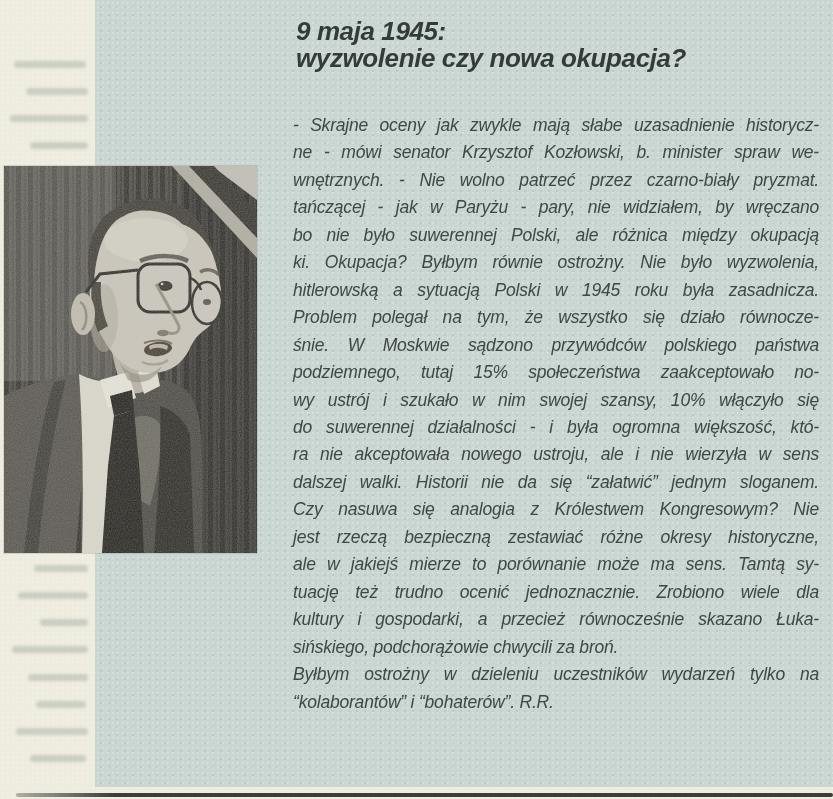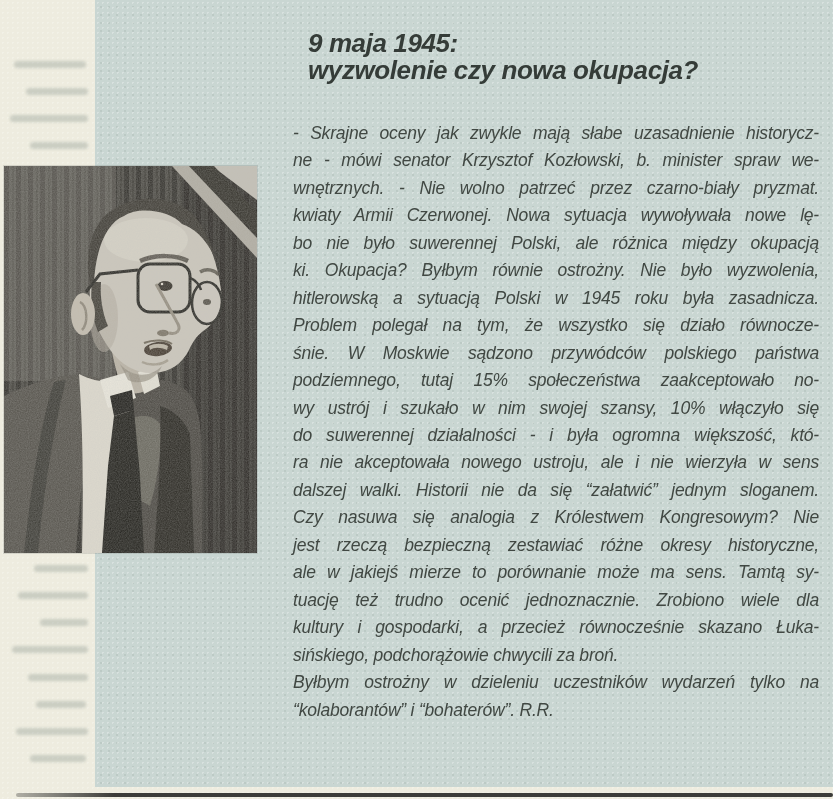--- a/index.html
+++ b/index.html
@@ -5,25 +5,25 @@
   html,body{margin:0;padding:0;}
   body{width:833px;height:799px;overflow:hidden;background:#e9e7da;}
   .page{position:relative;width:833px;height:799px;background:#eeecdf;
         background-image:radial-gradient(rgba(255,255,255,.25) 1px, rgba(0,0,0,0) 1px);
         background-size:5px 5px;
         font-family:"Liberation Sans",sans-serif;}
   .teal{position:absolute;left:95px;top:0;width:738px;height:787px;background:#c9d6d2;
         background-image:radial-gradient(rgba(255,255,255,.28) 1px, rgba(0,0,0,0) 1px),
                          radial-gradient(rgba(93,115,108,.12) 1px, rgba(0,0,0,0) 1px);
         background-size:5px 5px,8px 8px;background-position:0 0,2px 3px;}
-  .headline{position:absolute;left:296px;top:18px;margin:12px;z-index:3;
+  .headline{position:absolute;left:296px;top:18px;margin:0;z-index:3;
             font-size:26px;line-height:27px;font-weight:bold;font-style:italic;
             color:#353c38;letter-spacing:-.4px;}
   .headline .hl{display:block;}
-  .article{position:absolute;left:293px;top:120px;width:526px;z-index:3;
+  .article{position:absolute;left:293px;top:112px;width:526px;z-index:3;
            font-style:italic;font-size:17.5px;line-height:27.45px;
            color:#414843;letter-spacing:-.2px;}
   .line{text-align:justify;}
   .line.jl{text-align-last:justify;}
   .photo{position:absolute;left:4px;top:166px;width:253px;height:387px;z-index:2;
          box-shadow:0 0 0 1px rgba(60,70,66,.15);}
   .photo svg{display:block;}
   .bt{position:absolute;height:7px;border-radius:4px;background:rgba(104,118,111,.26);
       filter:blur(1.8px);z-index:1;}
   .bottom-rule{position:absolute;left:16px;top:793px;width:817px;height:4px;z-index:4;
@@ -122,21 +122,21 @@
 
   <h1 class="headline">
     <span class="hl">9 maja 1945:</span>
     <span class="hl">wyzwolenie czy nowa okupacja?</span>
   </h1>
 
   <div class="article">
     <div class="line jl">- Skrajne oceny jak zwykle mają słabe uzasadnienie historycz-</div>
     <div class="line jl">ne - mówi senator Krzysztof Kozłowski, b. minister spraw we-</div>
     <div class="line jl">wnętrznych. - Nie wolno patrzeć przez czarno-biały pryzmat.</div>
-    <div class="line jl">kwiaty Armii Czerwonej. Nowa sytuacja wywoływała nowe lę-</div>
+    <div class="line jl">tańczącej - jak w Paryżu - pary, nie widziałem, by wręczano</div>
     <div class="line jl">bo nie było suwerennej Polski, ale różnica między okupacją</div>
     <div class="line jl">ki. Okupacja? Byłbym równie ostrożny. Nie było wyzwolenia,</div>
     <div class="line jl">hitlerowską a sytuacją Polski w 1945 roku była zasadnicza.</div>
     <div class="line jl">Problem polegał na tym, że wszystko się działo równocze-</div>
     <div class="line jl">śnie. W Moskwie sądzono przywódców polskiego państwa</div>
     <div class="line jl">podziemnego, tutaj 15% społeczeństwa zaakceptowało no-</div>
     <div class="line jl">wy ustrój i szukało w nim swojej szansy, 10% włączyło się</div>
     <div class="line jl">do suwerennej działalności - i była ogromna większość, któ-</div>
     <div class="line jl">ra nie akceptowała nowego ustroju, ale i nie wierzyła w sens</div>
     <div class="line jl">dalszej walki. Historii nie da się “załatwić” jednym sloganem.</div>

